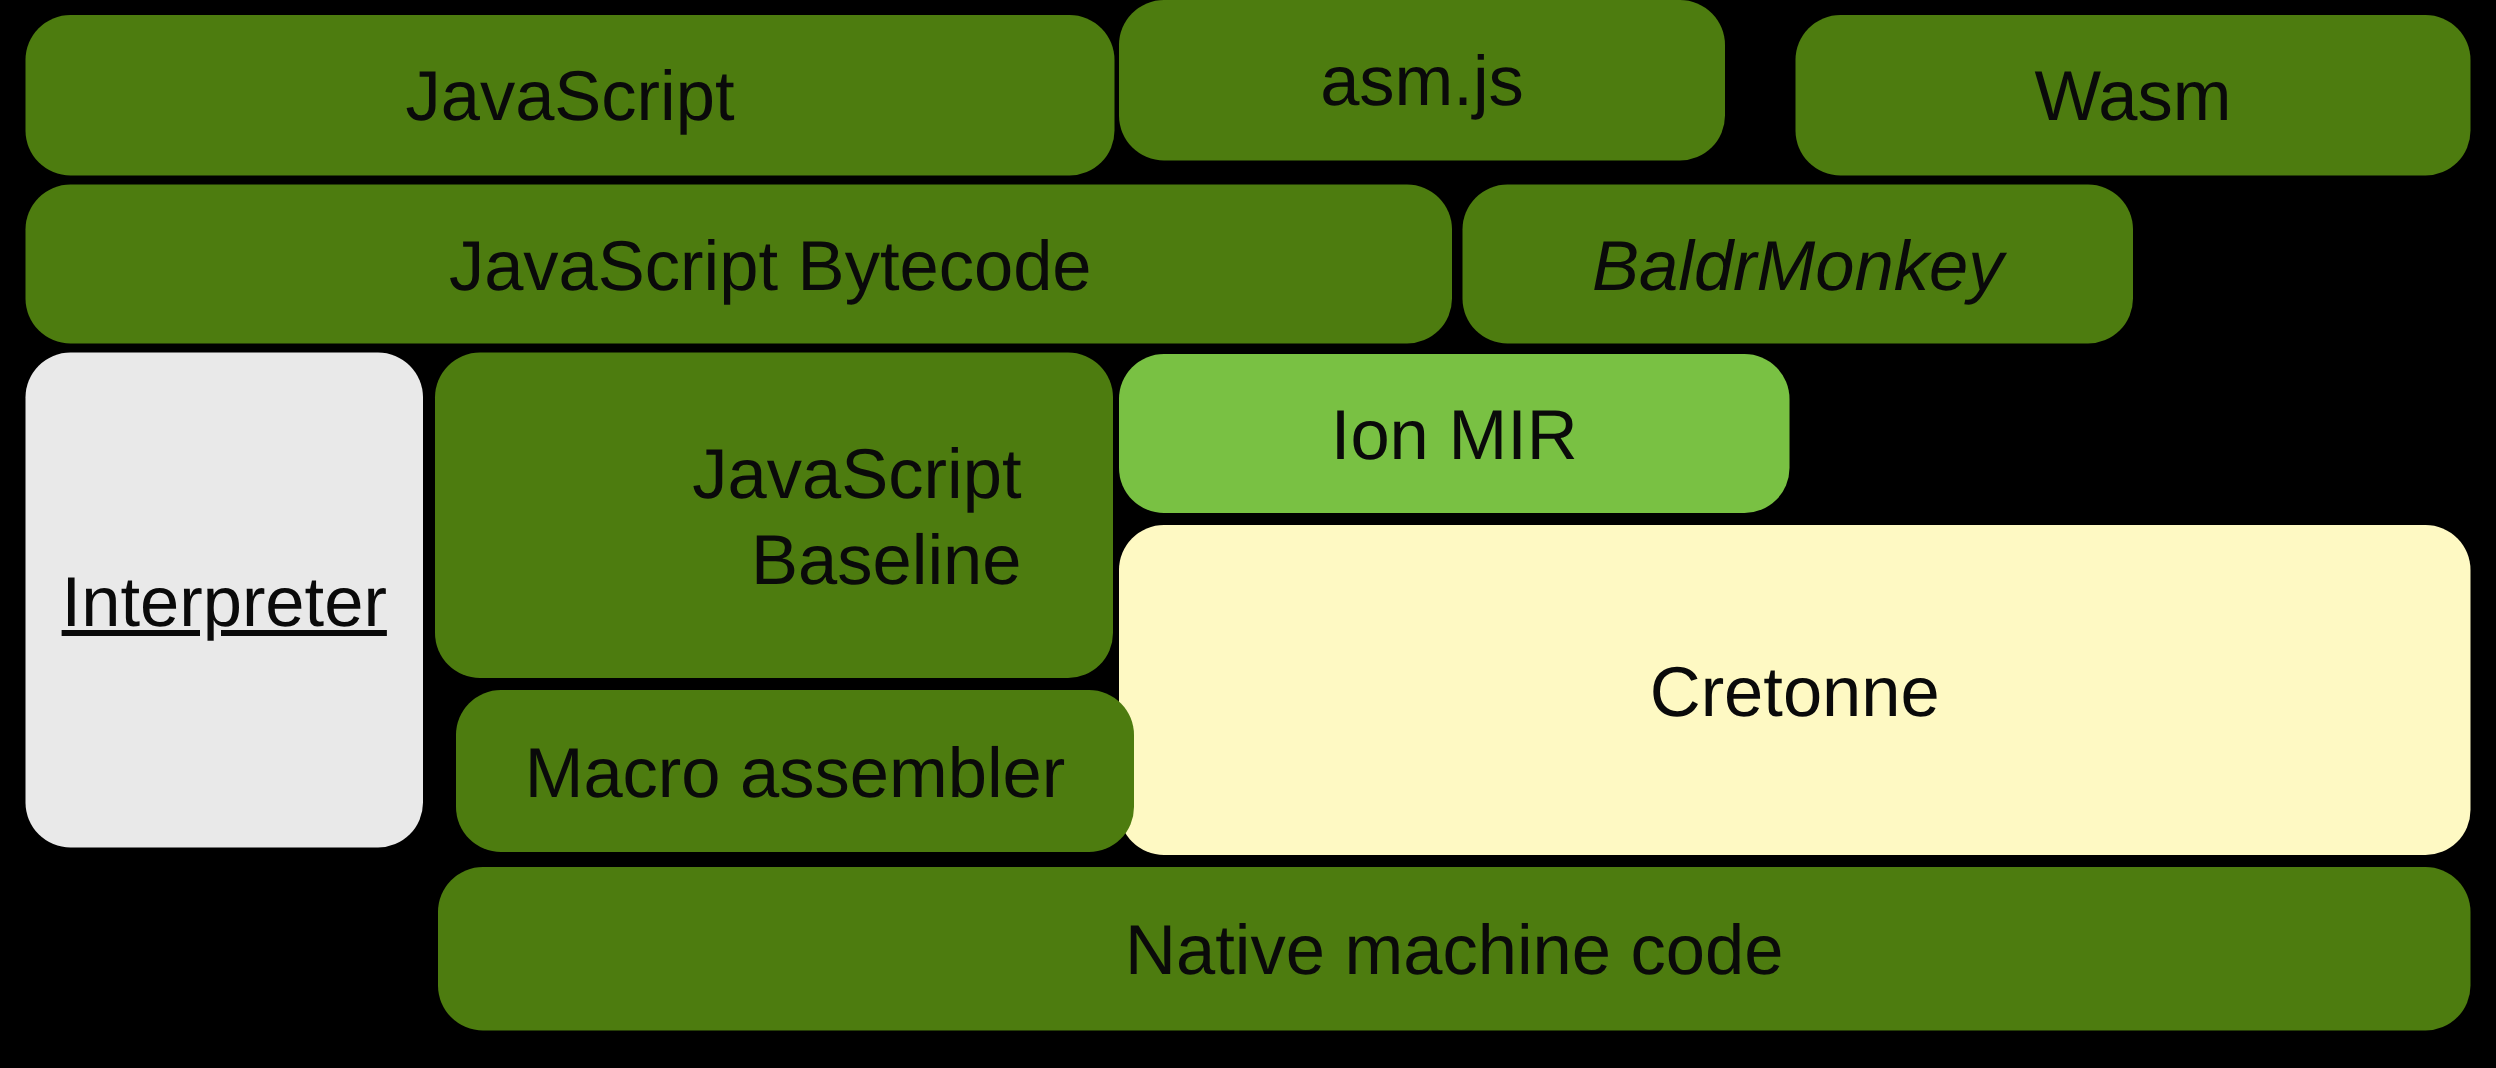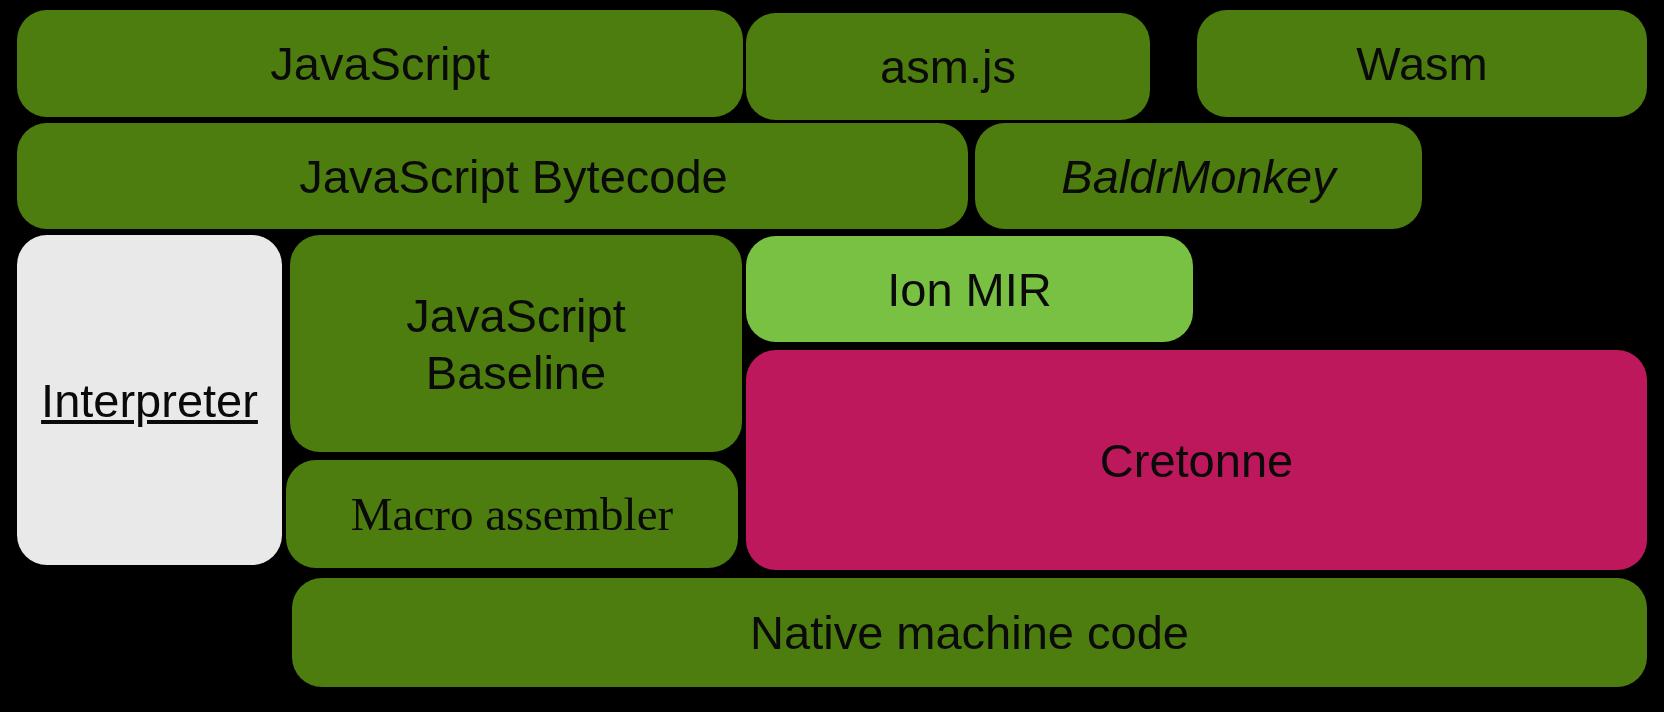--- a/index.html
+++ b/index.html
@@ -27,34 +27,34 @@
     font-size: 47px;
     line-height: 57px;
     box-sizing: border-box;
   }
   .node span {
     display: inline-block;
   }
 
   
   .n-javascript  { left: 17px;   top: 10px;  width: 726px;  height: 107px; }
-  .n-asmjs       { left: 746px;  top: 13px;  width: 404px;  height: 107px; }
+  .n-asmjs       { left: 746px;  top: 0;  width: 404px;  height: 107px; }
   .n-wasm        { left: 1197px; top: 10px;  width: 450px;  height: 107px; }
 
   
   .n-bytecode    { left: 17px;   top: 123px; width: 951px;  height: 106px; padding-left: 42px; }
   .n-baldrmonkey { left: 975px;  top: 123px; width: 447px;  height: 106px; font-style: italic; }
 
   
   .n-interpreter { left: 17px;   top: 235px; width: 265px;  height: 330px; background: #e9e9e9; text-decoration: underline; }
-  .n-baseline    { left: 290px;  top: 235px; width: 452px;  height: 217px; }
+  .n-baseline    { left: 290px;  top: 235px; width: 452px;  height: 217px; text-align: right; }
   .n-baseline span { max-width: 330px; }
   .n-ionmir      { left: 746px;  top: 236px; width: 447px;  height: 106px; background: #79c143; }
-  .n-cretonne    { left: 746px;  top: 350px; width: 901px;  height: 220px; background: #be185d; }
-  .n-macro       { left: 286px;  top: 460px; width: 452px;  height: 108px; font-family: Liberation Serif, serif; }
+  .n-cretonne    { left: 746px;  top: 350px; width: 901px;  height: 220px; background: #fef9c3; }
+  .n-macro       { left: 304px;  top: 460px; width: 452px;  height: 108px; }
 
   
   .n-native      { left: 292px;  top: 578px; width: 1355px; height: 109px; }
 </style>
 </head>
 <body>
 
 <div class="canvas">
 
   <div class="node n-javascript">

